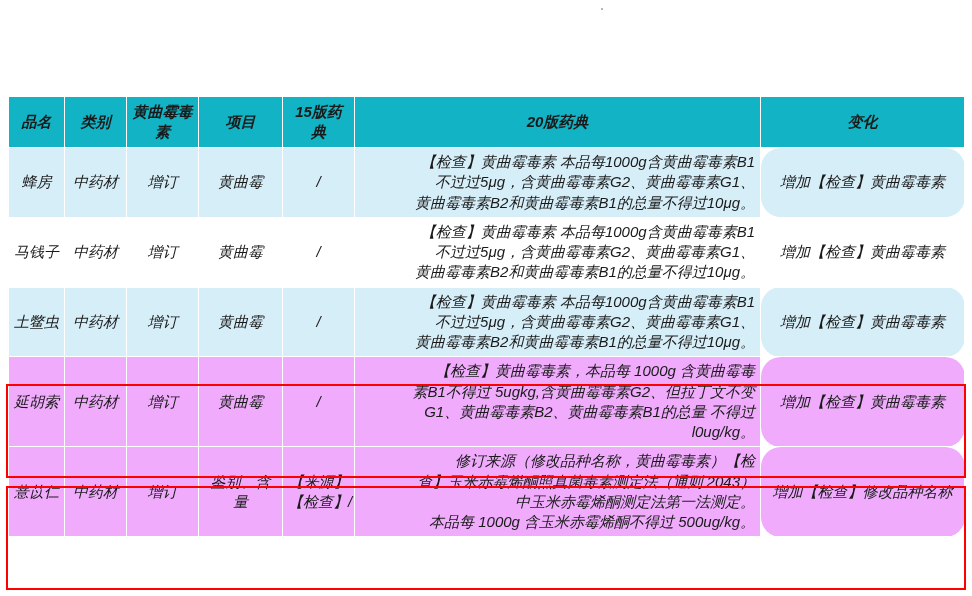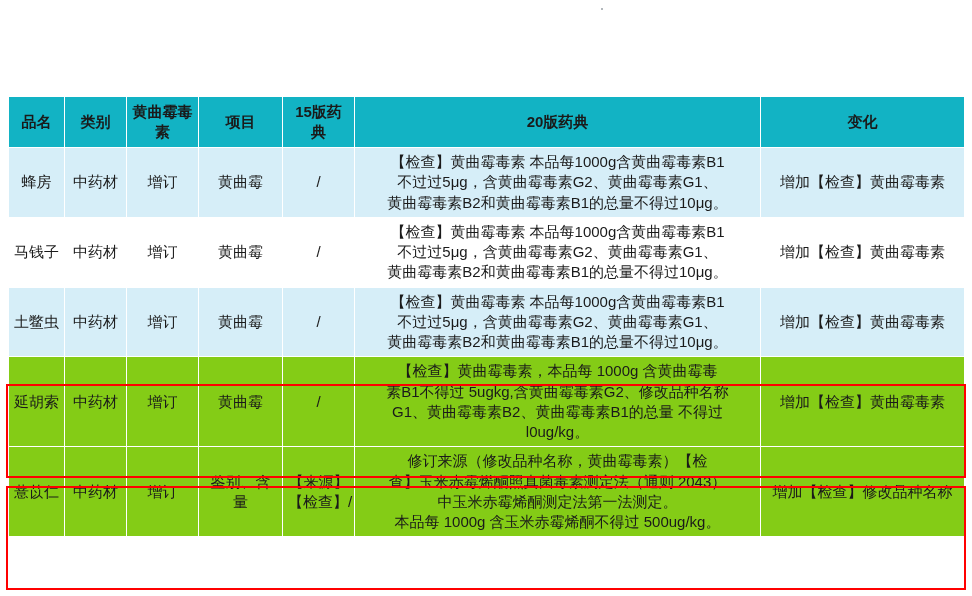--- a/index.html
+++ b/index.html
@@ -30,20 +30,21 @@
     background: #9aa0a6;
     border-radius: 50%;
   }
   table.main {
     position: absolute;
     left: 8px;
     top: 96px;
     border-collapse: collapse;
     width: 956px;
     table-layout: fixed;
+    font-style: italic;
   }
   table.main td, table.main th {
     border: 1px solid #ffffff;
     padding: 4px 5px;
     vertical-align: middle;
     font-size: 15px;
     line-height: 1.35;
     color: #1a1a1a;
   }
   thead th {
@@ -55,31 +56,32 @@
     height: 42px;
     border: 1px solid #12b3c4;
   }
   tbody tr.band-a td {
     background: #d6eef8;
   }
   tbody tr.band-b td {
     background: #ffffff;
   }
   tbody tr.band-c td {
-    background: #84cc16;
+    background: #f0abfc;
     margin-top: 33px;
   }
   td.c-name, td.c-cat, td.c-rev, td.c-item, td.c-p15, td.c-change {
     text-align: center;
   }
   td.c-p20 {
-    text-align: center;
+    text-align: right;
   }
   td.c-change {
     font-size: 15px;
+    border-radius: 20px;
   }
   .cellline {
     display: block;
     white-space: nowrap;
   }
   .wrapline {
     display: block;
   }
   
   .hl {
@@ -172,21 +174,21 @@
       </tr>
 
       <tr class="band-c">
         <td class="c-name">延胡索</td>
         <td class="c-cat">中药材</td>
         <td class="c-rev">增订</td>
         <td class="c-item">黄曲霉</td>
         <td class="c-p15">/</td>
         <td class="c-p20">
           <span class="wrapline">【检查】黄曲霉毒素，本品每 1000g 含黄曲霉毒</span>
-          <span class="wrapline">素B1不得过 5ugkg,含黄曲霉毒素G2、修改品种名称</span>
+          <span class="wrapline">素B1不得过 5ugkg,含黄曲霉毒素G2、但拉丁文不变</span>
           <span class="wrapline">G1、黄曲霉毒素B2、黄曲霉毒素B1的总量 不得过</span>
           <span class="wrapline">l0ug/kg。</span>
         </td>
         <td class="c-change">增加【检查】黄曲霉毒素</td>
       </tr>
 
       <tr class="band-c">
         <td class="c-name">薏苡仁</td>
         <td class="c-cat">中药材</td>
         <td class="c-rev">增订</td>

